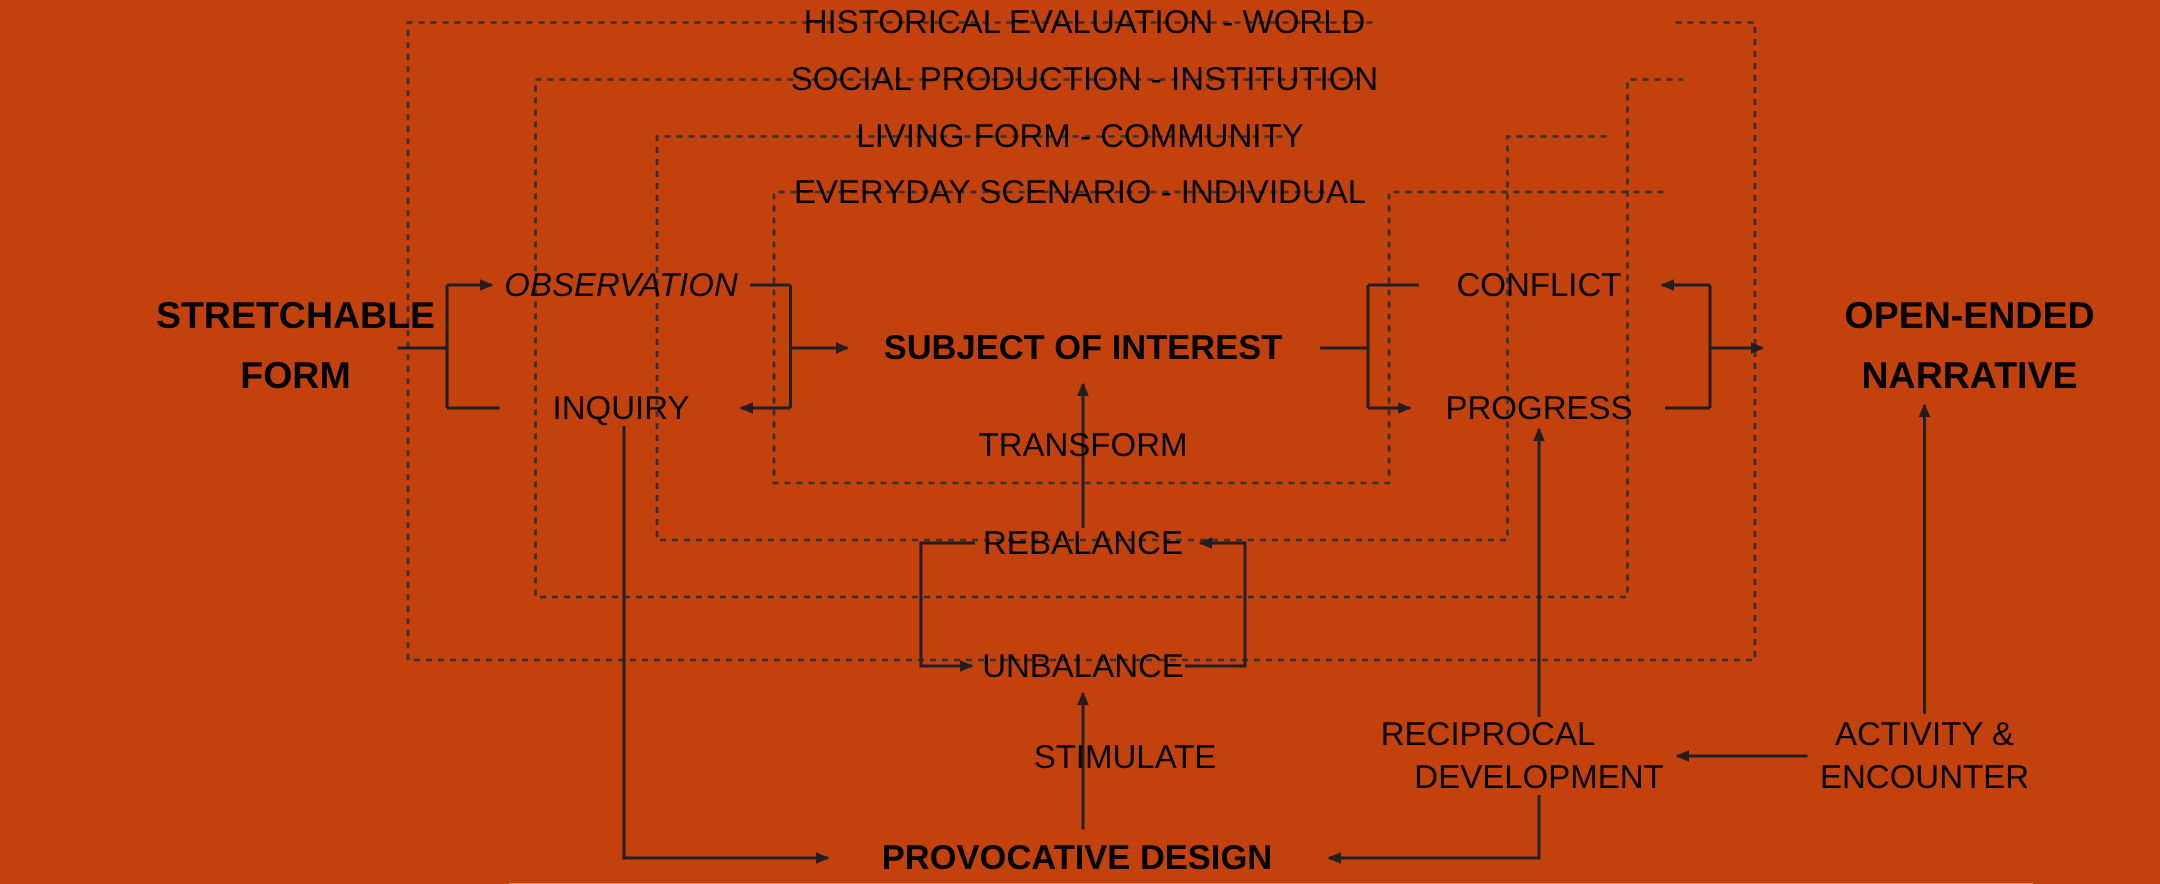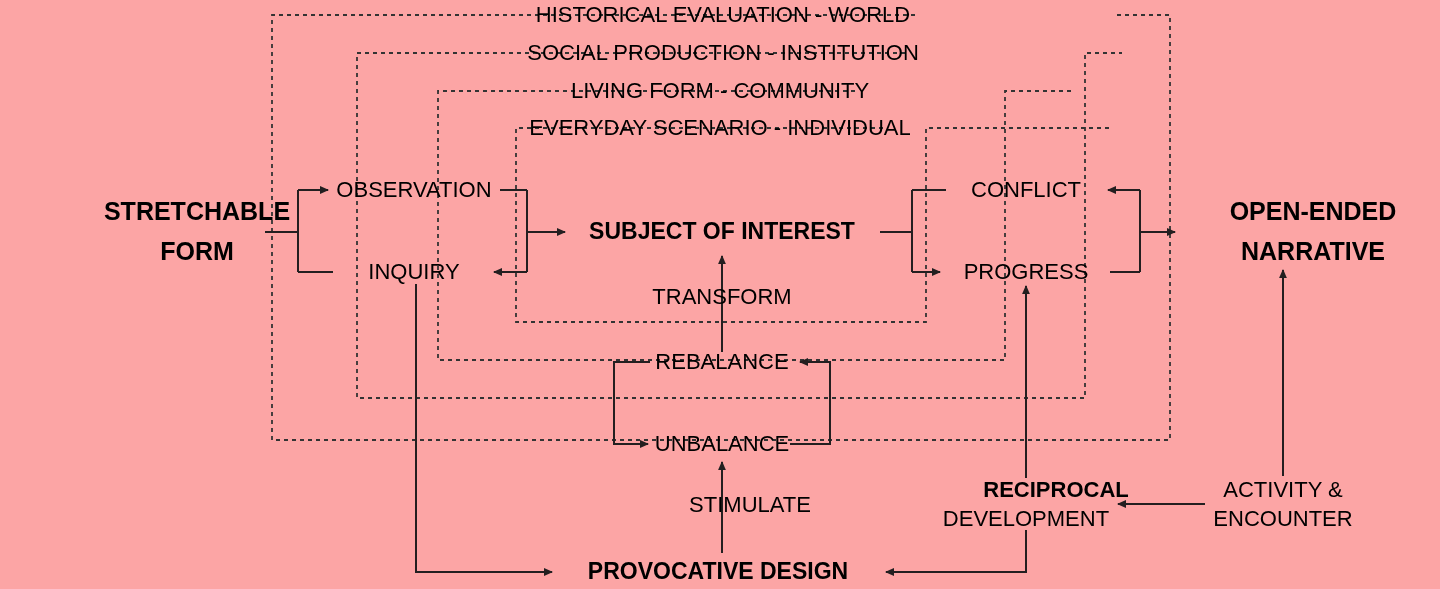--- a/index.html
+++ b/index.html
@@ -1,17 +1,17 @@
 <!DOCTYPE html>
 <html><head>
 <meta charset="utf-8">
 <style>
   html,body{margin:0;padding:0;background:#ffffff;}
   body{width:1440px;height:589px;font-family:"Liberation Sans",sans-serif;overflow:hidden;}
-  #stage{position:relative;width:1440px;height:589px;background:#fca5a5;}
+  #stage{position:relative;width:1440px;height:589px;background:#c2410c;}
   svg#wires{position:absolute;left:0;top:0;width:1440px;height:589px;pointer-events:none;}
   .lbl{position:absolute;white-space:nowrap;color:#000;line-height:1.18;}
   .c{transform:translate(-50%,-50%);text-align:center;}
   .reg{font-size:22px;font-weight:400;}
   .bold{font-size:23px;font-weight:700;}
   .bigbold{font-size:25px;font-weight:700;margin-left:32px;}
   .two{line-height:1.22;}
 </style>
 </head>
 <body>
@@ -78,30 +78,30 @@
   <div class="lbl reg c" style="left:720px;top:91px;">LIVING FORM - COMMUNITY</div>
   <div class="lbl reg c" style="left:723px;top:53px;">SOCIAL PRODUCTION - INSTITUTION</div>
   <div class="lbl reg c" style="left:720px;top:128px;">EVERYDAY SCENARIO - INDIVIDUAL</div>
 
   <div class="lbl bigbold c two" style="left:165px;top:211px;">STRETCHABLE</div>
   <div class="lbl bigbold c two" style="left:165px;top:251px;">FORM</div>
 
   <div class="lbl bigbold c two" style="left:1281px;top:211px;">OPEN-ENDED</div>
   <div class="lbl bigbold c two" style="left:1281px;top:251px;">NARRATIVE</div>
 
-  <div class="lbl reg c" style="left:414px;top:190px;">OBSERVATION</div>
+  <div class="lbl reg c" style="left:414px;top:190px;font-style:italic;">OBSERVATION</div>
   <div class="lbl reg c" style="left:414px;top:272px;">INQUIRY</div>
   <div class="lbl bold c" style="left:722px;top:232px;">SUBJECT OF INTEREST</div>
   <div class="lbl reg c" style="left:1026px;top:190px;">CONFLICT</div>
   <div class="lbl reg c" style="left:1026px;top:272px;">PROGRESS</div>
 
   <div class="lbl reg c" style="left:722px;top:297px;">TRANSFORM</div>
   <div class="lbl reg c" style="left:722px;top:444px;">UNBALANCE</div>
   <div class="lbl reg c" style="left:722px;top:362px;">REBALANCE</div>
   <div class="lbl reg c" style="left:722px;top:505px;margin-left:28px;">STIMULATE</div>
   <div class="lbl bold c" style="left:718px;top:572px;">PROVOCATIVE DESIGN</div>
 
-  <div class="lbl reg c two" style="left:1056px;top:490px;font-weight:bold;">RECIPROCAL</div>
+  <div class="lbl reg c two" style="left:992px;top:490px;">RECIPROCAL</div>
   <div class="lbl reg c two" style="left:1026px;top:519px;">DEVELOPMENT</div>
   <div class="lbl reg c two" style="left:1283px;top:490px;">ACTIVITY &amp;</div>
   <div class="lbl reg c two" style="left:1283px;top:519px;">ENCOUNTER</div>
 
 </div>
 
 </body></html>

